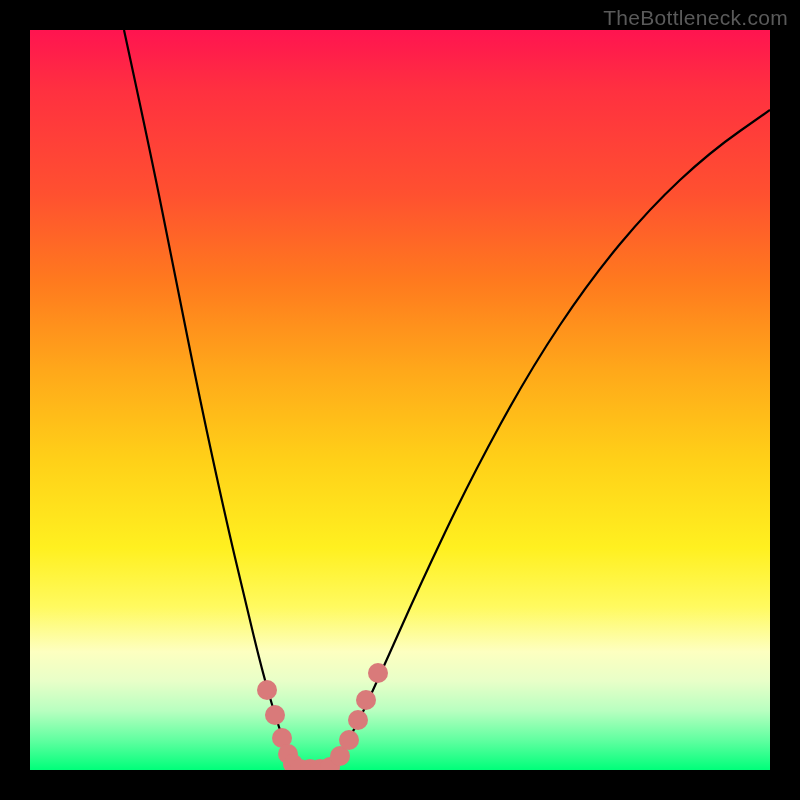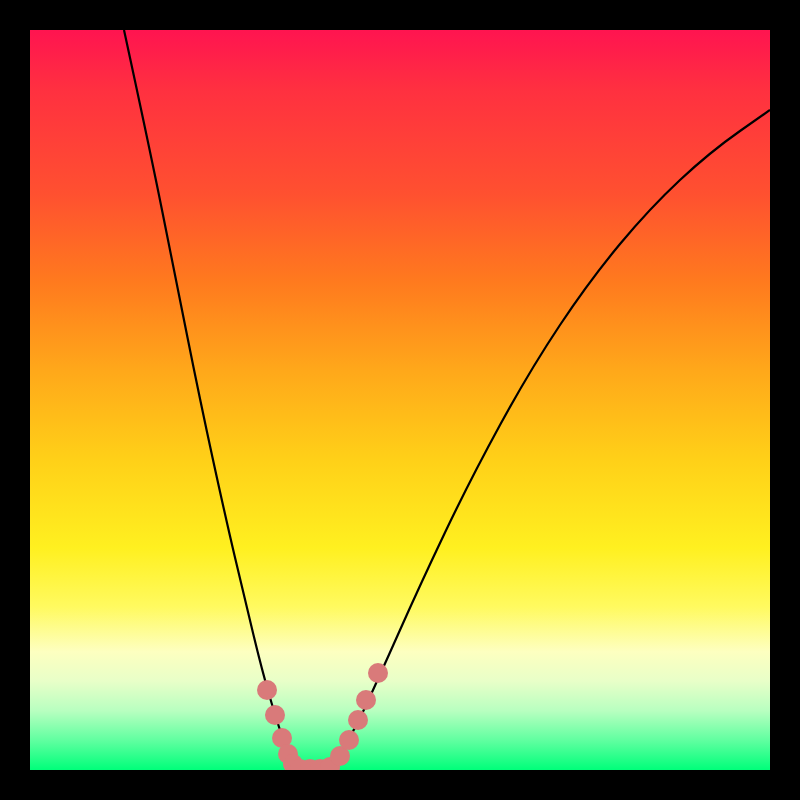--- a/index.html
+++ b/index.html
@@ -54,20 +54,21 @@
   }
   svg.curves {
     position: absolute;
     inset: 0;
   }
 </style>
 </head>
 <body>
 
 <div class="frame">
+  <div class="watermark">TheBottleneck.com</div>
   <div class="plot-area">
     <div class="gradient-bg"></div>
     <svg class="curves" viewBox="0 0 740 740" preserveAspectRatio="none">
       <g id="curve-group">
           <path d="M 94 0 Q 120 120 132.5 182.5 Q 145 245 157.5 307.5 Q 170 370 182.5 427.5 Q 195 485 205 527.5 Q 215 570 223.5 605 Q 232 640 238.5 662.5 Q 245 685 250 700 Q 255 715 258.5 722.5 Q 262 730 265 734.5 T 268 739" fill="none" stroke="#000000" stroke-width="2.2"></path>
           <path d="M 300 739 Q 320 710 335 677.5 Q 350 645 370 600 Q 390 555 415 502.5 Q 440 450 470 395 Q 500 340 530 295 Q 560 250 590 214 Q 620 178 650 150 Q 680 122 710 101 T 740 80" fill="none" stroke="#000000" stroke-width="2.2"></path>
         </g>
       <g id="marker-group">
           <circle cx="237" cy="660" r="10" fill="#d97a7a"></circle>
           <circle cx="245" cy="685" r="10" fill="#d97a7a"></circle>

